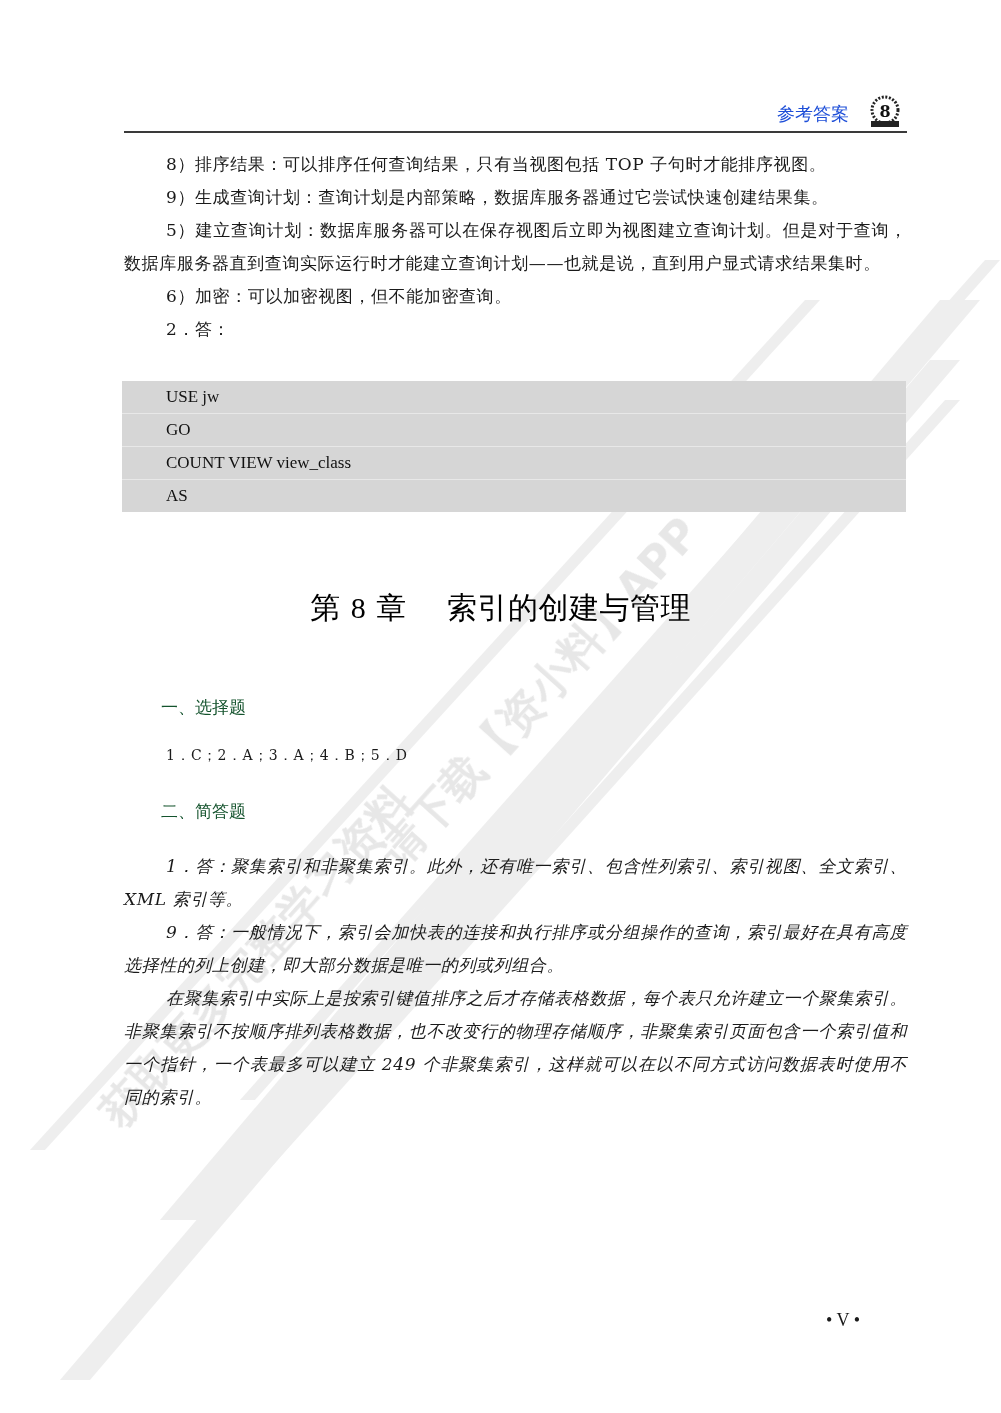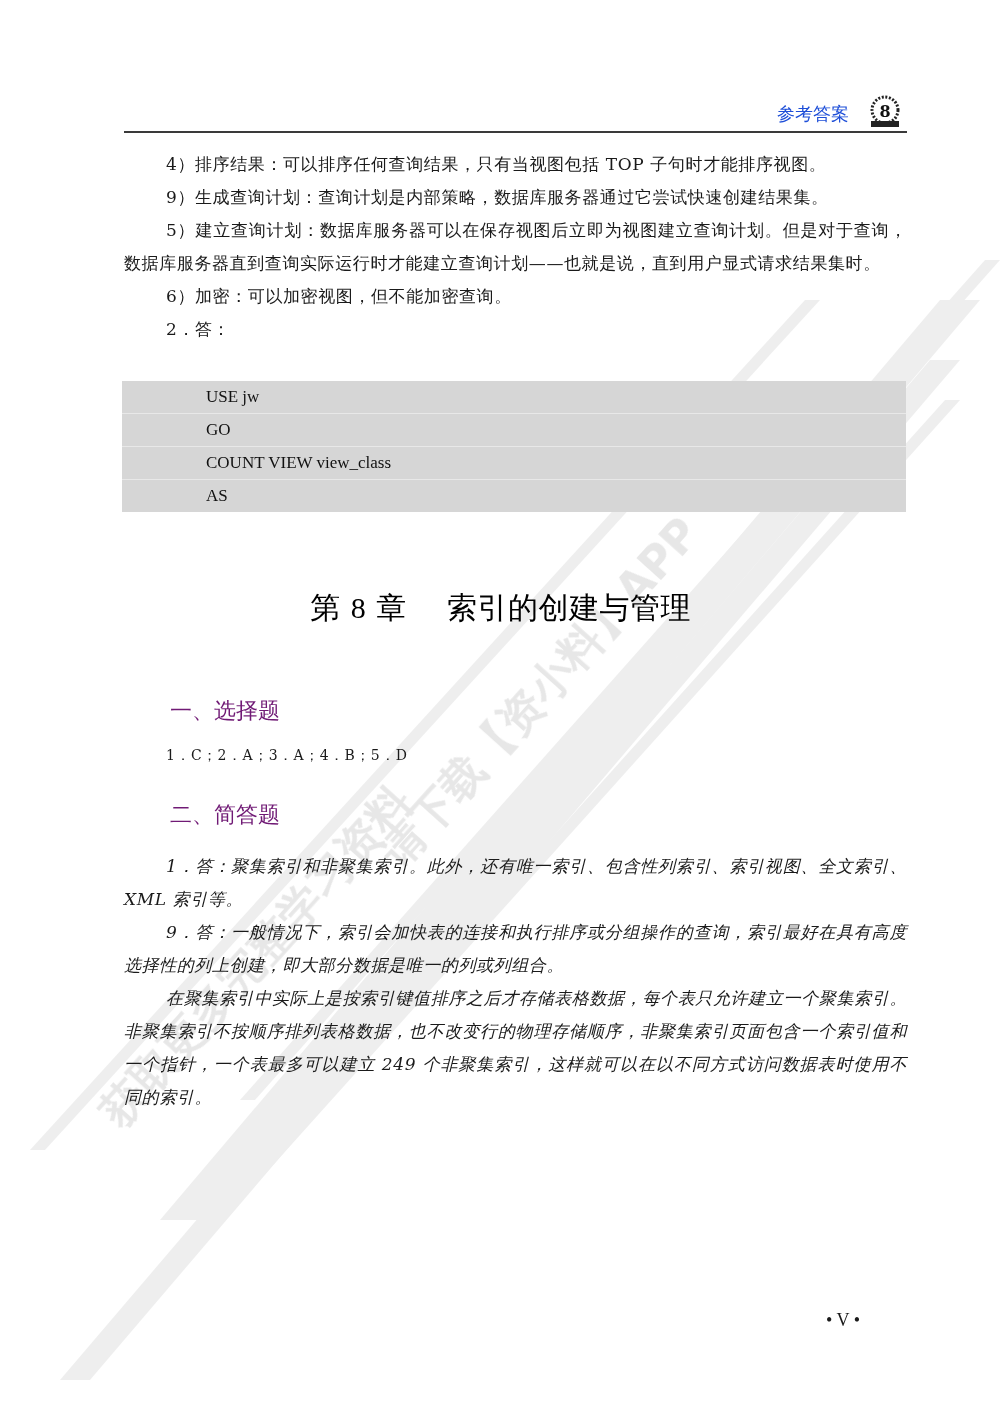--- a/index.html
+++ b/index.html
@@ -24,34 +24,34 @@
   .p {
     font-size: 17px; line-height: 33px; margin: 0; letter-spacing: 0.6px; text-align: justify;
   }
   .indent { text-indent: 42px; }
 
   .code-block {
     position: absolute; left: 122px; top: 381px; width: 784px; z-index: 1;
     background: #d6d6d6;
   }
   .code-line {
-    height: 32px; line-height: 32px; padding-left: 84px; font-size: 17px;
+    height: 32px; line-height: 32px; padding-left: 44px; font-size: 17px;
     font-family: "Liberation Serif", "DejaVu Serif", serif; color: #111;
     border-bottom: 1px solid #e8e8e8; white-space: pre;
   }
   .code-line:last-child { border-bottom: none; }
 
   .chapter-title {
     position: absolute; left: 0; width: 1001px; top: 588px; text-align: center; z-index: 1;
     font-family: "DejaVu Sans", "Liberation Sans", sans-serif; font-size: 30px; color: #000000; letter-spacing: 0.5px;
   }
   .chapter-title .num { font-family: "Liberation Serif", "DejaVu Serif", serif; }
   .section-head {
-    position: absolute; left: 170px; z-index: 1;
-    font-family: "DejaVu Sans", "Liberation Sans", sans-serif; font-size: 22px; color: #701a75;
+    position: absolute; left: 161px; z-index: 1;
+    font-family: "DejaVu Sans", "Liberation Sans", sans-serif; font-size: 17px; color: #14532d;
   }
   .answers { position: absolute; left: 166px; top: 747px; z-index: 1; font-size: 14px; letter-spacing: 1px; }
   .content2 { position: absolute; left: 124px; top: 850px; width: 783px; z-index: 1; font-style: italic; }
   .page-num {
     position: absolute; left: 826px; top: 1310px; font-size: 18px; z-index: 1;
     font-family: "Liberation Serif", "DejaVu Serif", serif;
   }
 </style>
 </head>
 <body>
@@ -73,21 +73,21 @@
 <div class="header">
   <span class="header-title">参考答案</span>
   <svg class="header-logo" viewBox="0 0 40 34">
     <circle cx="20" cy="15" r="13" fill="none" stroke="#222" stroke-width="3" stroke-dasharray="2 1.6"></circle>
     <text x="20" y="22" text-anchor="middle" font-family="DejaVu Serif, serif" font-weight="bold" font-size="16" fill="#111">8</text>
     <rect x="6" y="26" width="28" height="6" fill="#222"></rect>
   </svg>
 </div>
 
 <div class="content">
-  <p class="p indent">4）排序结果：可以排序任何查询结果，只有当视图包括 TOP 子句时才能排序视图。</p>
+  <p class="p indent">8）排序结果：可以排序任何查询结果，只有当视图包括 TOP 子句时才能排序视图。</p>
   <p class="p indent">9）生成查询计划：查询计划是内部策略，数据库服务器通过它尝试快速创建结果集。</p>
   <p class="p indent">5）建立查询计划：数据库服务器可以在保存视图后立即为视图建立查询计划。但是对于查询，数据库服务器直到查询实际运行时才能建立查询计划——也就是说，直到用户显式请求结果集时。</p>
   <p class="p indent">6）加密：可以加密视图，但不能加密查询。</p>
   <p class="p indent">2．答：</p>
 </div>
 
 <div class="code-block">
   <div class="code-line">USE jw</div>
   <div class="code-line">GO</div>
   <div class="code-line">COUNT VIEW view_class</div>

